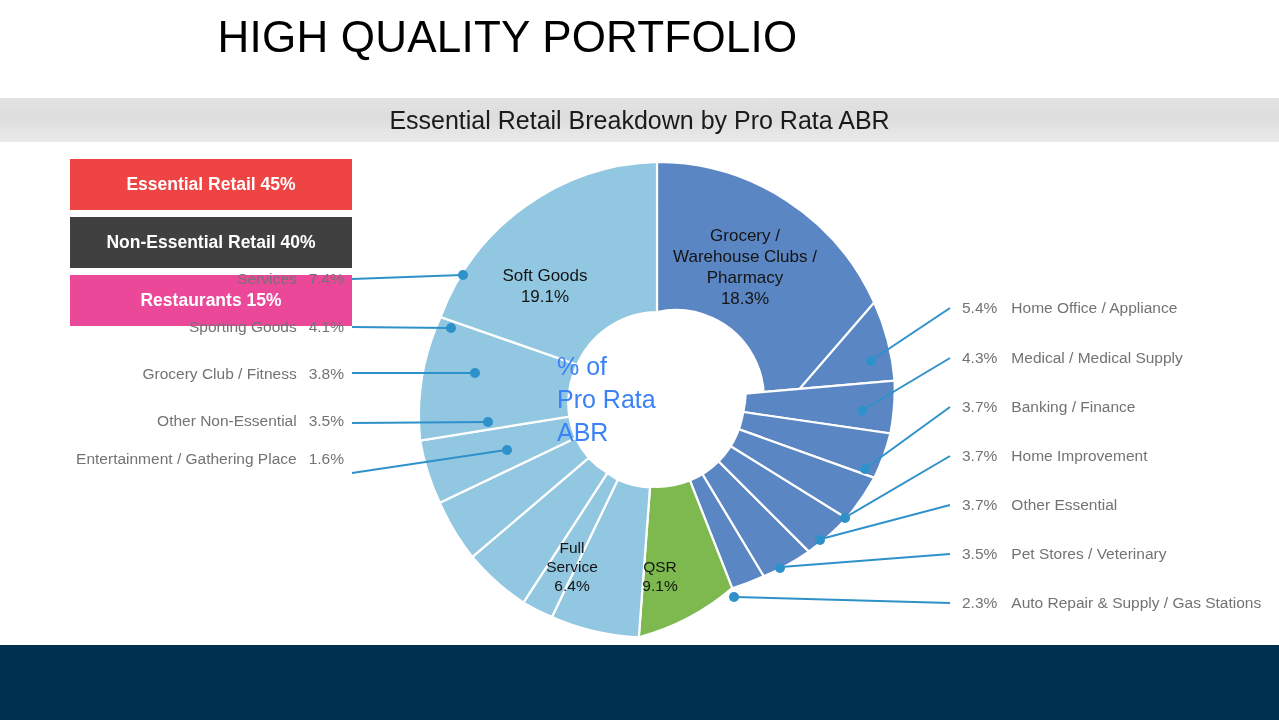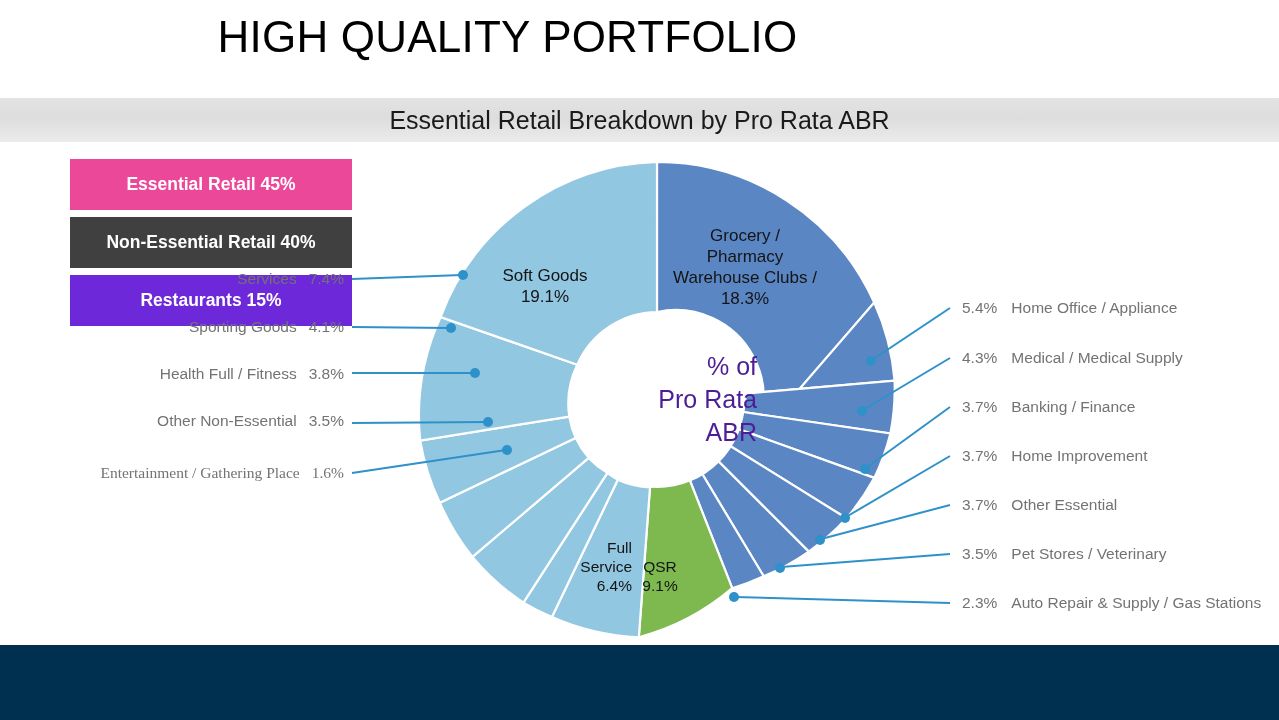--- a/index.html
+++ b/index.html
@@ -121,42 +121,42 @@
     position: absolute;
     text-align: center;
     font-size: 17px;
     color: #141414;
     line-height: 21px;
     white-space: nowrap;
   }
   .donut-label.small { font-size: 15.5px; line-height: 19px; }
   .center-label {
     position: absolute;
-    text-align: right;
+    text-align: left;
     font-size: 25px;
-    color: #4c1d95;
+    color: #3b82f6;
     line-height: 33px;
     white-space: nowrap;
   }
 </style>
 </head>
 <body>
 
 <div id="slide">
 
   <div class="title">HIGH QUALITY PORTFOLIO</div>
 
   <div class="subtitle-band">
     <div class="subtitle-text">Essential Retail Breakdown by Pro Rata ABR</div>
   </div>
 
   <div class="legend">
-    <div class="legend-box" style="background:#ec4899;">Essential Retail 45%</div>
+    <div class="legend-box" style="background:#ef4444;">Essential Retail 45%</div>
     <div class="legend-box" style="background:#404040;">Non-Essential  Retail  40%</div>
-    <div class="legend-box" style="background:#6d28d9;">Restaurants 15%</div>
+    <div class="legend-box" style="background:#ec4899;">Restaurants 15%</div>
   </div>
 
   <div class="chart-area">
     <svg class="chart-svg" width="1279" height="525" viewBox="0 0 1279 525">
 
       <g>
 
         <path fill="#5b86c4" stroke="#ffffff" stroke-width="2.2" d="M 657 42 A 238 238 0 0 1 874.2 182.6 L 737.3 340.9 A 88 88 0 0 0 657 192 Z"></path>
 
         <path fill="#5b86c4" stroke="#ffffff" stroke-width="2.2" d="M 874.2 182.6 A 238 238 0 0 1 894.6 260.6 L 745.7 273.6 A 88 88 0 0 0 737.3 340.9 Z"></path>
@@ -228,31 +228,31 @@
         <line x1="950" y1="434" x2="781" y2="447"></line>
         <circle cx="780" cy="448" r="5" stroke="none"></circle>
 
         <line x1="950" y1="483" x2="735" y2="477"></line>
         <circle cx="734" cy="477" r="5" stroke="none"></circle>
       </g>
     </svg>
 
     <div class="donut-label" style="left:620px; top:105px; width:250px;">
       <div>Grocery /</div>
+      <div>Warehouse Clubs /</div>
       <div>Pharmacy</div>
-      <div>Warehouse Clubs /</div>
       <div>18.3%</div>
     </div>
 
     <div class="donut-label" style="left:425px; top:145px; width:240px;">
       <div>Soft Goods</div>
       <div>19.1%</div>
     </div>
 
-    <div class="donut-label small" style="left:512px; top:418px; width:120px;text-align:right;">
+    <div class="donut-label small" style="left:512px; top:418px; width:120px;">
       <div>Full</div>
       <div>Service</div>
       <div>6.4%</div>
     </div>
 
     <div class="donut-label small" style="left:603px; top:437px; width:114px;">
       <div>QSR</div>
       <div>9.1%</div>
     </div>
 
@@ -262,26 +262,26 @@
       <div>ABR</div>
     </div>
 
     <div class="callout callout-left" style="left:0px; top:150px; width:344px;">
       <span class="c-name">Services</span><span class="c-pct">7.4%</span>
     </div>
     <div class="callout callout-left" style="left:0px; top:198px; width:344px;">
       <span class="c-name">Sporting Goods</span><span class="c-pct">4.1%</span>
     </div>
     <div class="callout callout-left" style="left:0px; top:245px; width:344px;">
-      <span class="c-name">Health Full / Fitness</span><span class="c-pct">3.8%</span>
+      <span class="c-name">Grocery Club / Fitness</span><span class="c-pct">3.8%</span>
     </div>
     <div class="callout callout-left" style="left:0px; top:292px; width:344px;">
       <span class="c-name">Other  Non-Essential</span><span class="c-pct">3.5%</span>
     </div>
-    <div class="callout callout-left" style="left:0px; top:344px; width:344px;font-family:Liberation Serif, serif;">
+    <div class="callout callout-left" style="left:0px; top:330px; width:344px;">
       <span class="c-name">Entertainment  /  Gathering Place</span><span class="c-pct">1.6%</span>
     </div>
 
     <div class="callout callout-right" style="left:962px; top:179px;">
       <span class="c-pct">5.4%</span><span class="c-name">Home Office / Appliance</span>
     </div>
     <div class="callout callout-right" style="left:962px; top:229px;">
       <span class="c-pct">4.3%</span><span class="c-name">Medical /  Medical Supply</span>
     </div>
     <div class="callout callout-right" style="left:962px; top:278px;">

